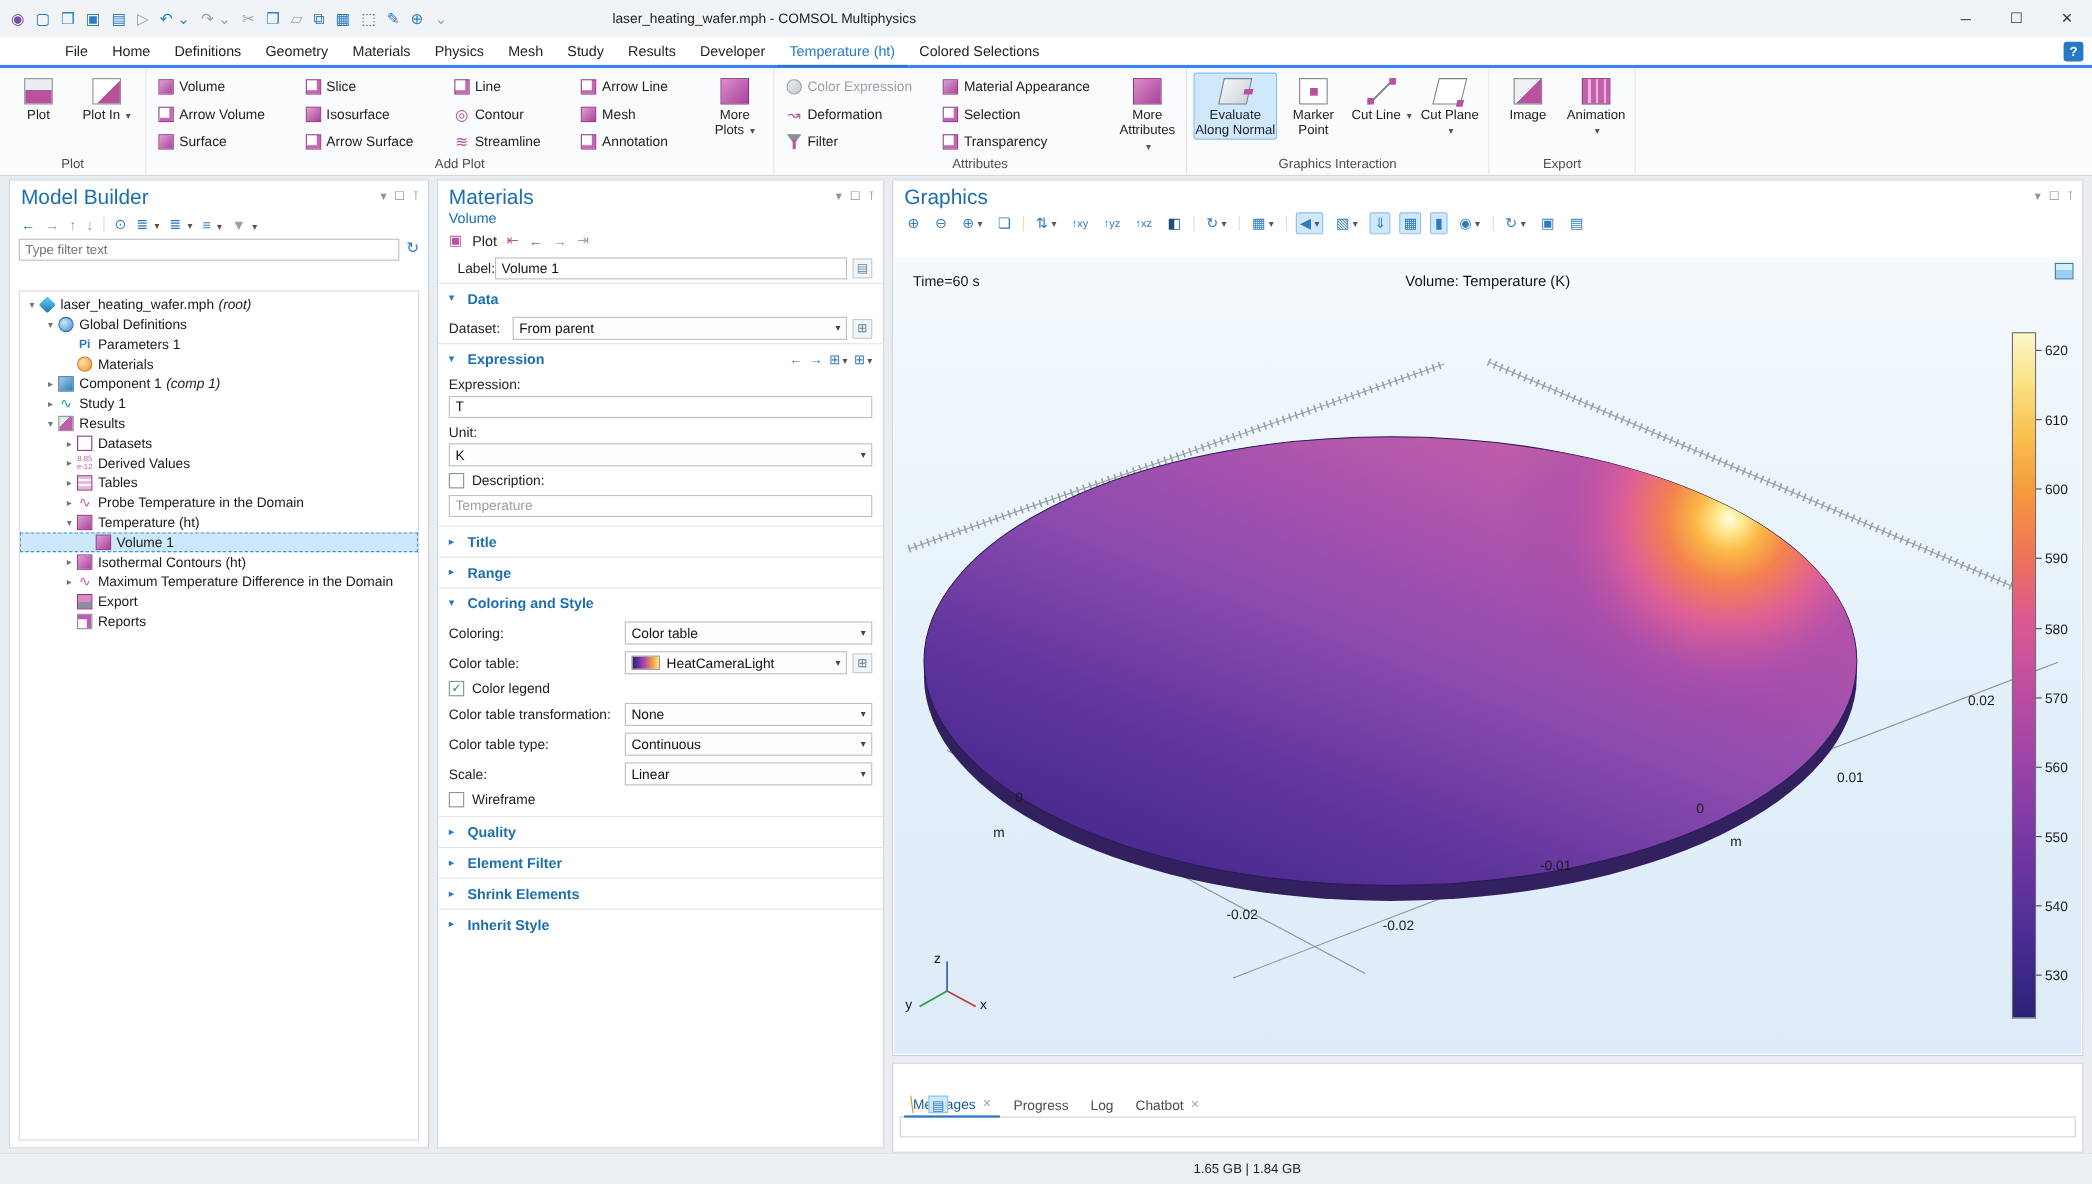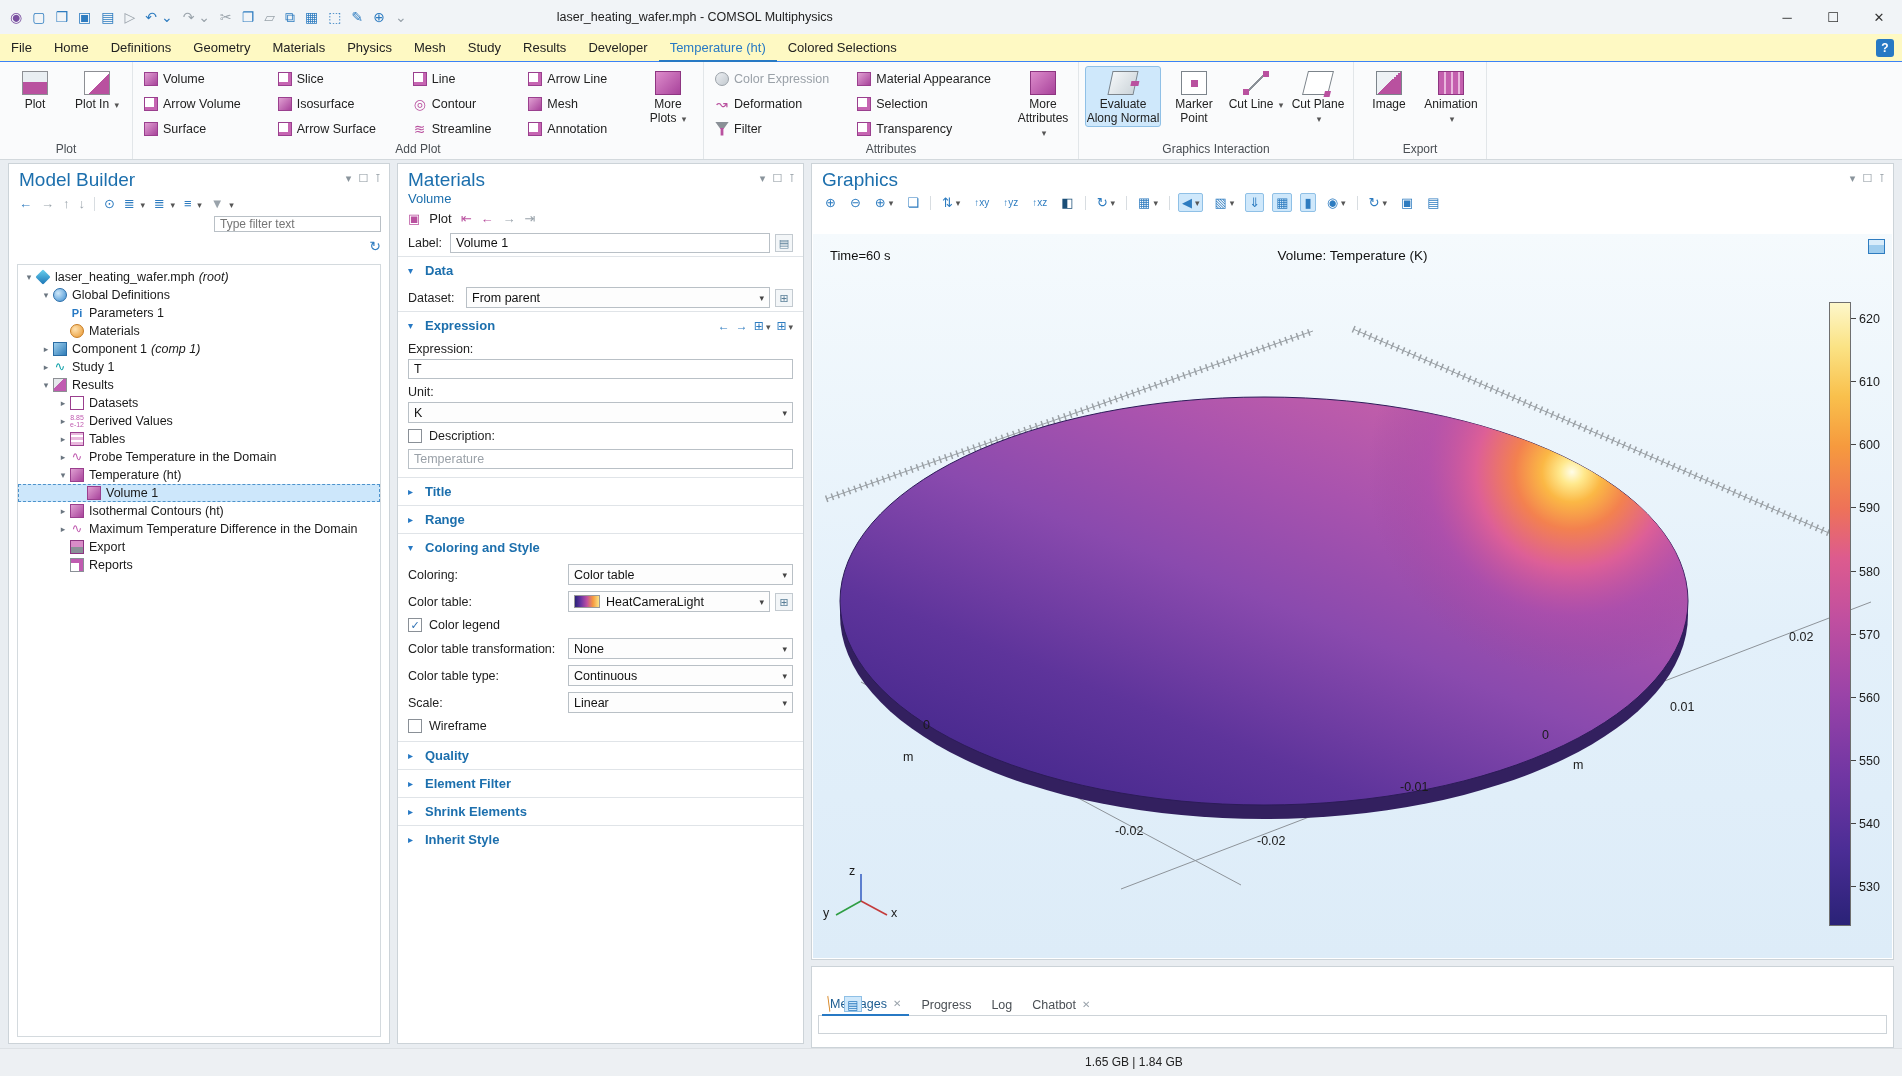--- a/index.html
+++ b/index.html
@@ -10,21 +10,21 @@
   .titlebar { position:absolute; top:0; left:0; right:0; height:34px; background:#f1f4f7; display:flex; align-items:center; }
   .qat { display:flex; align-items:center; gap:10px; padding-left:10px; }
   .qat .qi { font-size:14px; color:#2e7cc0; cursor:default; }
   .qat .qi.gray { color:#9aa3ab; }
   .qat .qi.purple { color:#7a4fa0; }
   .win-title { margin-left:150px; font-size:12.5px; color:#222; }
   .win-controls { margin-left:auto; display:flex; }
   .win-controls .wc { width:46px; height:34px; display:flex; align-items:center; justify-content:center; font-size:13px; color:#333; }
 
   
-  .menubar { position:absolute; top:34px; left:0; right:0; height:28px; background:#fef9c3; display:flex; align-items:center; border-bottom:1px solid #3b82f6; }
+  .menubar { position:absolute; top:34px; left:0; right:0; height:28px; background:#ffffff; display:flex; align-items:center; border-bottom:3px solid #3b82f6;padding-left:48px; }
   .menu-item { padding:0 11px; height:28px; line-height:27px; font-size:13px; color:#222; }
   .menu-item.active { color:#2779c4; border-bottom:2px solid #2779c4; }
   .help-btn { margin-left:auto; margin-right:8px; width:18px; height:18px; background:#2779c4; color:#fff; border-radius:3px; font-size:12px; font-weight:bold; text-align:center; line-height:18px; }
 
   
   .ribbon { position:absolute; top:62px; left:0; right:0; height:98px; background:#fafbfc; border-bottom:1px solid #d3d9dd; display:flex; }
   .rgroup { display:flex; flex-direction:column; border-right:1px solid #e2e6e9; padding:4px 6px 0 6px; }
   .rgroup .gbody { flex:1; display:flex; align-items:flex-start; gap:4px; }
   .rgroup .glabel { height:18px; text-align:center; font-size:12px; color:#4a4f54; line-height:16px; }
   .bigbtn { width:58px; padding-top:4px; display:flex; flex-direction:column; align-items:center; gap:3px; border-radius:3px; border:1px solid transparent; }
@@ -61,21 +61,21 @@
   .phead { display:flex; align-items:flex-start; padding:5px 8px 0 10px; }
   .ptitle { font-size:19px; color:#1c6fad; font-weight:400; }
   .pctrls { margin-left:auto; display:flex; gap:7px; color:#8a949c; font-size:11px; padding-top:3px; }
   .ptoolbar { display:flex; align-items:center; gap:9px; padding:5px 8px 4px 10px; font-size:13px; color:#2e7cc0; }
   .ptoolbar .tico { cursor:default; }
   .ptoolbar .gray { color:#9aa3ab; }
   .sep { width:1px; height:14px; background:#d8dde1; }
 
   
   #mb { left:8px; top:163px; width:382px; bottom:32px; }
-  .filter-row { display:flex; align-items:flex-end; gap:6px; padding:1px 8px 4px 8px;flex-direction:column; }
+  .filter-row { display:flex; align-items:flex-start; gap:6px; padding:1px 8px 4px 8px; }
   .filter-row input { flex:1; height:20px; border:1px solid #b9c0c6; font-size:12px; padding:0 5px; color:#444; font-family:inherit; }
   .refresh { color:#2e7cc0; font-size:14px; }
   .tree { position:absolute; left:8px; right:8px; top:100px; bottom:6px; border:1px solid #d4dade; overflow:hidden; background:#fff; padding-top:3px; }
   .ti { display:flex; align-items:center; height:18px; font-size:12.5px; white-space:nowrap; }
   .ti .chev { width:14px; text-align:center; color:#6b7артот; color:#6b7680; font-size:9px; flex:0 0 14px; }
   .ti .sp { flex:0 0 14px; }
   .ti .suffix { font-style:italic; margin-left:4px; }
   .ti.sel { background:#cde7fb; outline:1px dashed #4d93cc; outline-offset:-1px; }
   .ic { width:14px; height:14px; flex:0 0 14px; margin-right:5px; display:inline-block; }
   .ic-root { background:linear-gradient(135deg,#69d2ef,#1a73b5); transform:rotate(45deg) scale(.78); border-radius:2px; }
@@ -478,21 +478,21 @@
     <div class="sub">Volume</div>
     <div class="ptoolbar">
       <span class="tico magenta">▣</span>
       <span style="color:#222;">Plot</span>
       <span class="tico magenta">⇤</span>
       <span class="tico magenta">←</span>
       <span class="tico gray">→</span>
       <span class="tico gray">⇥</span>
     </div>
     <div class="srow">
-      <span class="lab" style="width:42px;">Label:</span>
+      <span class="lab" style="width:42px;text-align:right;">Label:</span>
       <input value="Volume 1" style="">
       <span class="mini-ico">▤</span>
     </div>
 
     <div class="section">
       <div class="sec-head">
         <span class="schev">▾</span>
         <span>Data</span>
       </div>
       <div class="srow">

